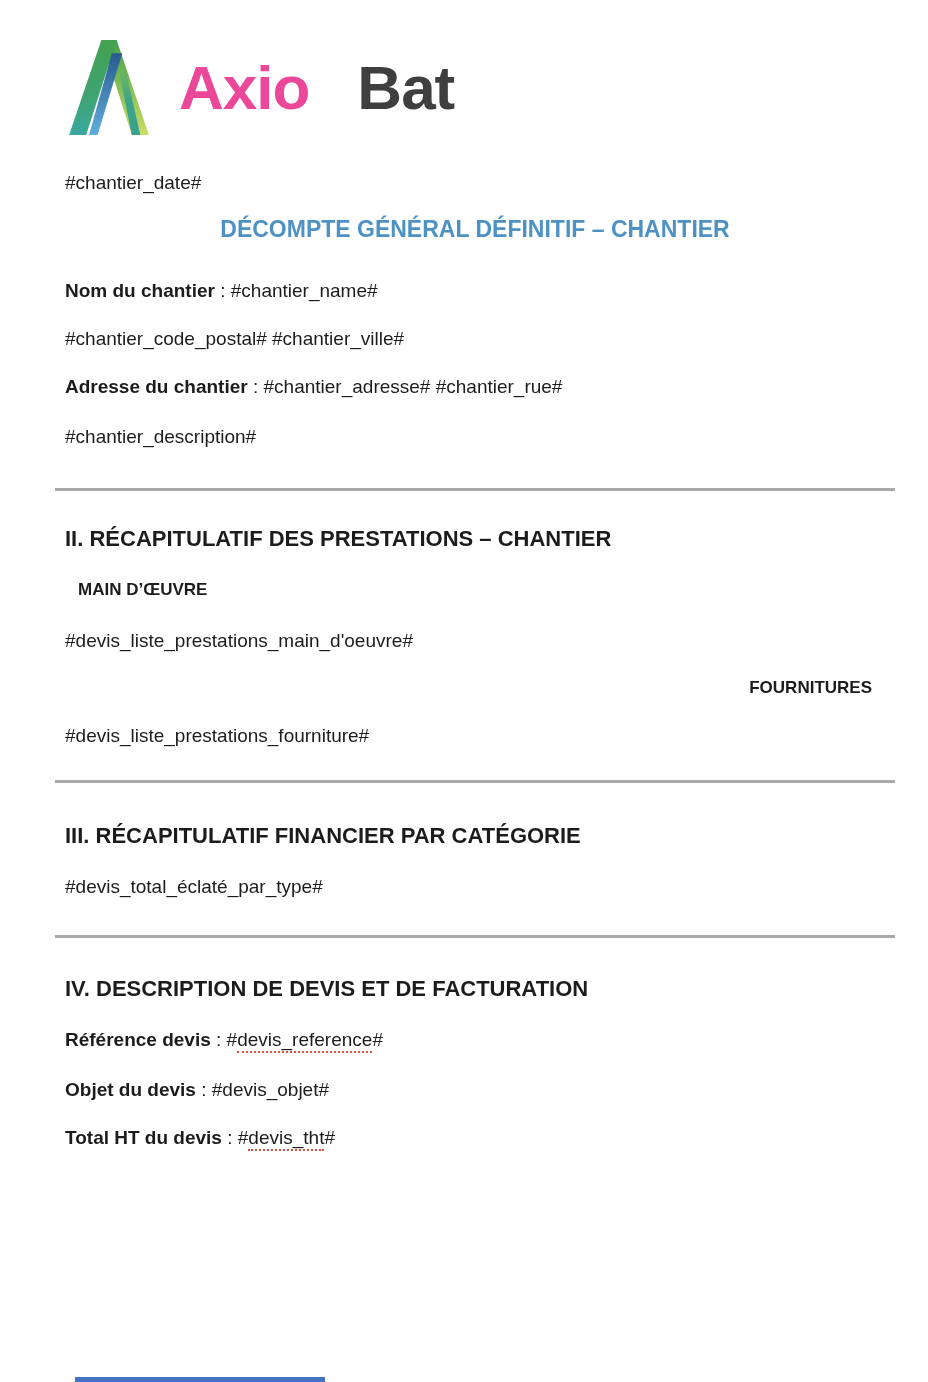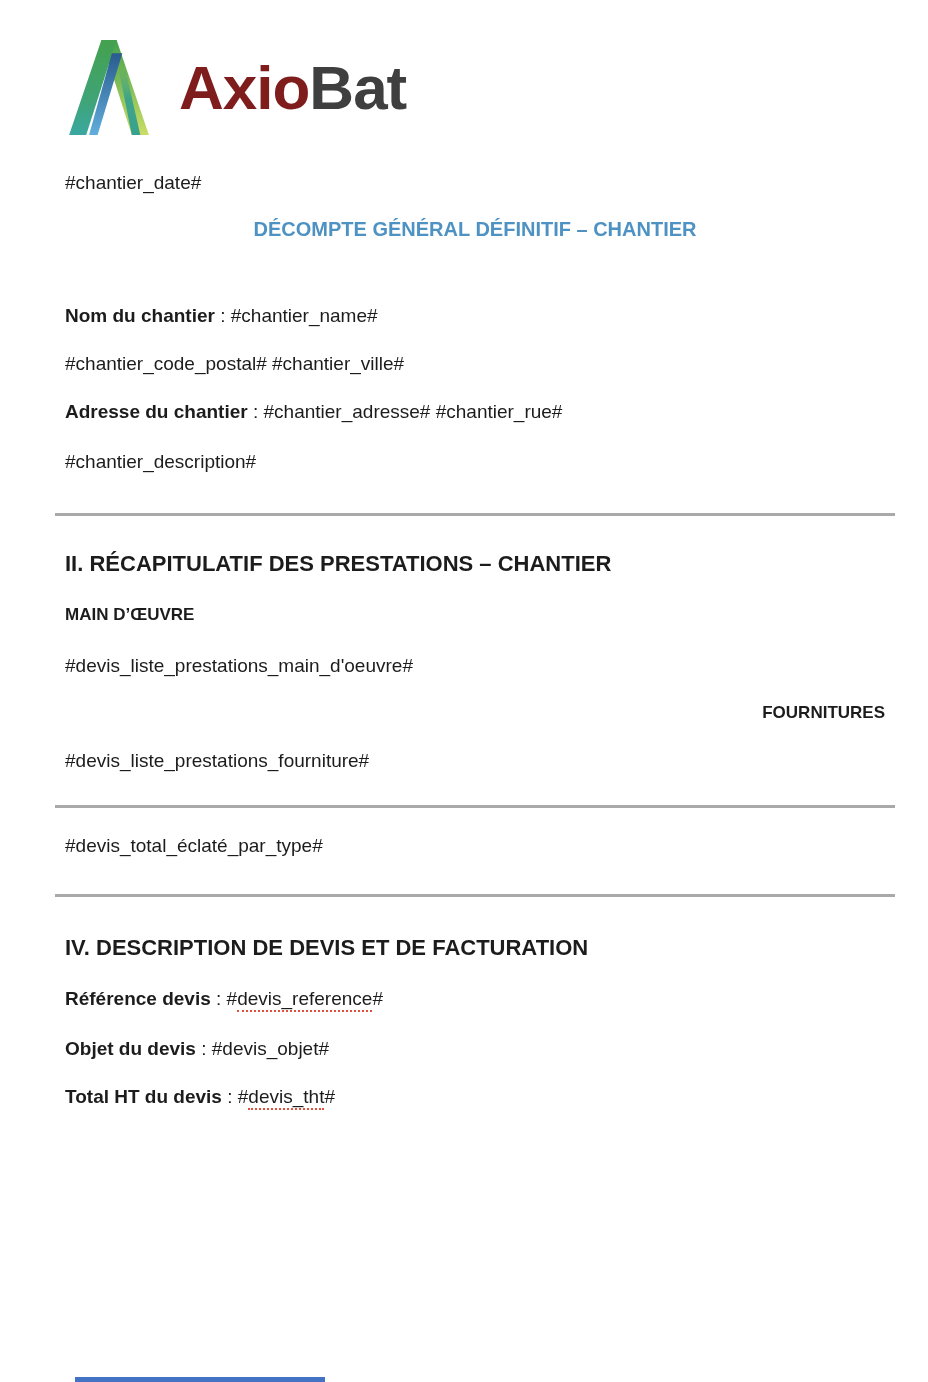--- a/index.html
+++ b/index.html
@@ -8,35 +8,35 @@
     width: 928px; height: 1382px; overflow: hidden;
     font-family: "Liberation Sans", sans-serif;
     color: #1c1c1c;
   }
   .page { position: relative; width: 928px; height: 1382px; padding: 40px 43px 0 65px; }
 
   
   .logo-row { display: flex; align-items: center; height: 95px; }
   .logo-icon { width: 88px; height: 95px; flex: 0 0 auto; }
   .logo-word { font-size: 62px; font-weight: bold; letter-spacing: -1px; margin-left: 26px; line-height: 95px; }
-  .logo-axio { color: #7f1d1d; }
-  .logo-bat  { color: #3f3f3f; }
+  .logo-axio { color: #ec4899; }
+  .logo-bat  { color: #3f3f3f; margin-left: 48px; }
 
   
   .p      { font-size: 19px; line-height: 24px; margin: 0; }
   .b      { font-weight: bold; }
   .date-line { margin-top: 36px; }
   .doc-title {
-    margin-top: 21px; font-size: 20px; line-height: 27px;
+    margin-top: 21px; font-size: 23px; line-height: 27px;
     font-weight: bold; text-align: center; color: #4d92c3;
   }
-  .info-block { margin-top: 61px; }
+  .info-block { margin-top: 36px; }
   .info-block .p { margin-bottom: 24px; }
   .h-section { font-size: 22px; line-height: 27px; font-weight: bold; margin: 0; }
-  .h-sub     { font-size: 17px; line-height: 21px; font-weight: bold; margin: 0; }
+  .h-sub     { font-size: 17px; line-height: 21px; font-weight: bold; margin: 13px; }
 
   .mt-sec1   { margin-top: 52px; }   
   .mt-body   { margin-top: 26px; }
   .mt-body-b { margin-top: 29px; }
   .mt-sub    { margin-top: 27px; }
   .mt-sub2   { margin-top: 24px; text-align: right; }
   .mt-h2     { margin-top: 34px; }
   .mt-h3     { margin-top: 39px; }
   .mt-h4     { margin-top: 37px; }
   .mt-line   { margin-top: 26px; }
@@ -107,20 +107,21 @@
   <hr class="rule">
 
   <p class="h-section mt-h2">II. RÉCAPITULATIF DES PRESTATIONS – CHANTIER</p>
   <p class="h-sub mt-sub">MAIN D’ŒUVRE</p>
   <p class="p mt-body-b">#devis_liste_prestations_main_d'oeuvre#</p>
   <p class="h-sub mt-sub2">FOURNITURES</p>
   <p class="p mt-body">#devis_liste_prestations_fourniture#</p>
 
   <hr class="rule rule-2">
 
+  <p class="h-section mt-h3">III. RÉCAPITULATIF FINANCIER PAR CATÉGORIE</p>
   <p class="p mt-body">#devis_total_éclaté_par_type#</p>
 
   <hr class="rule rule-3">
 
   <p class="h-section mt-h4">IV. DESCRIPTION DE DEVIS ET DE FACTURATION</p>
 
   <p class="p mt-line"><span class="b">Référence devis</span><span> : </span><span>#</span><span class="spell">devis_reference</span><span>#</span></p>
 
   <p class="p mt-line"><span class="b">Objet du devis</span><span> : </span><span>#devis_objet#</span></p>
 

